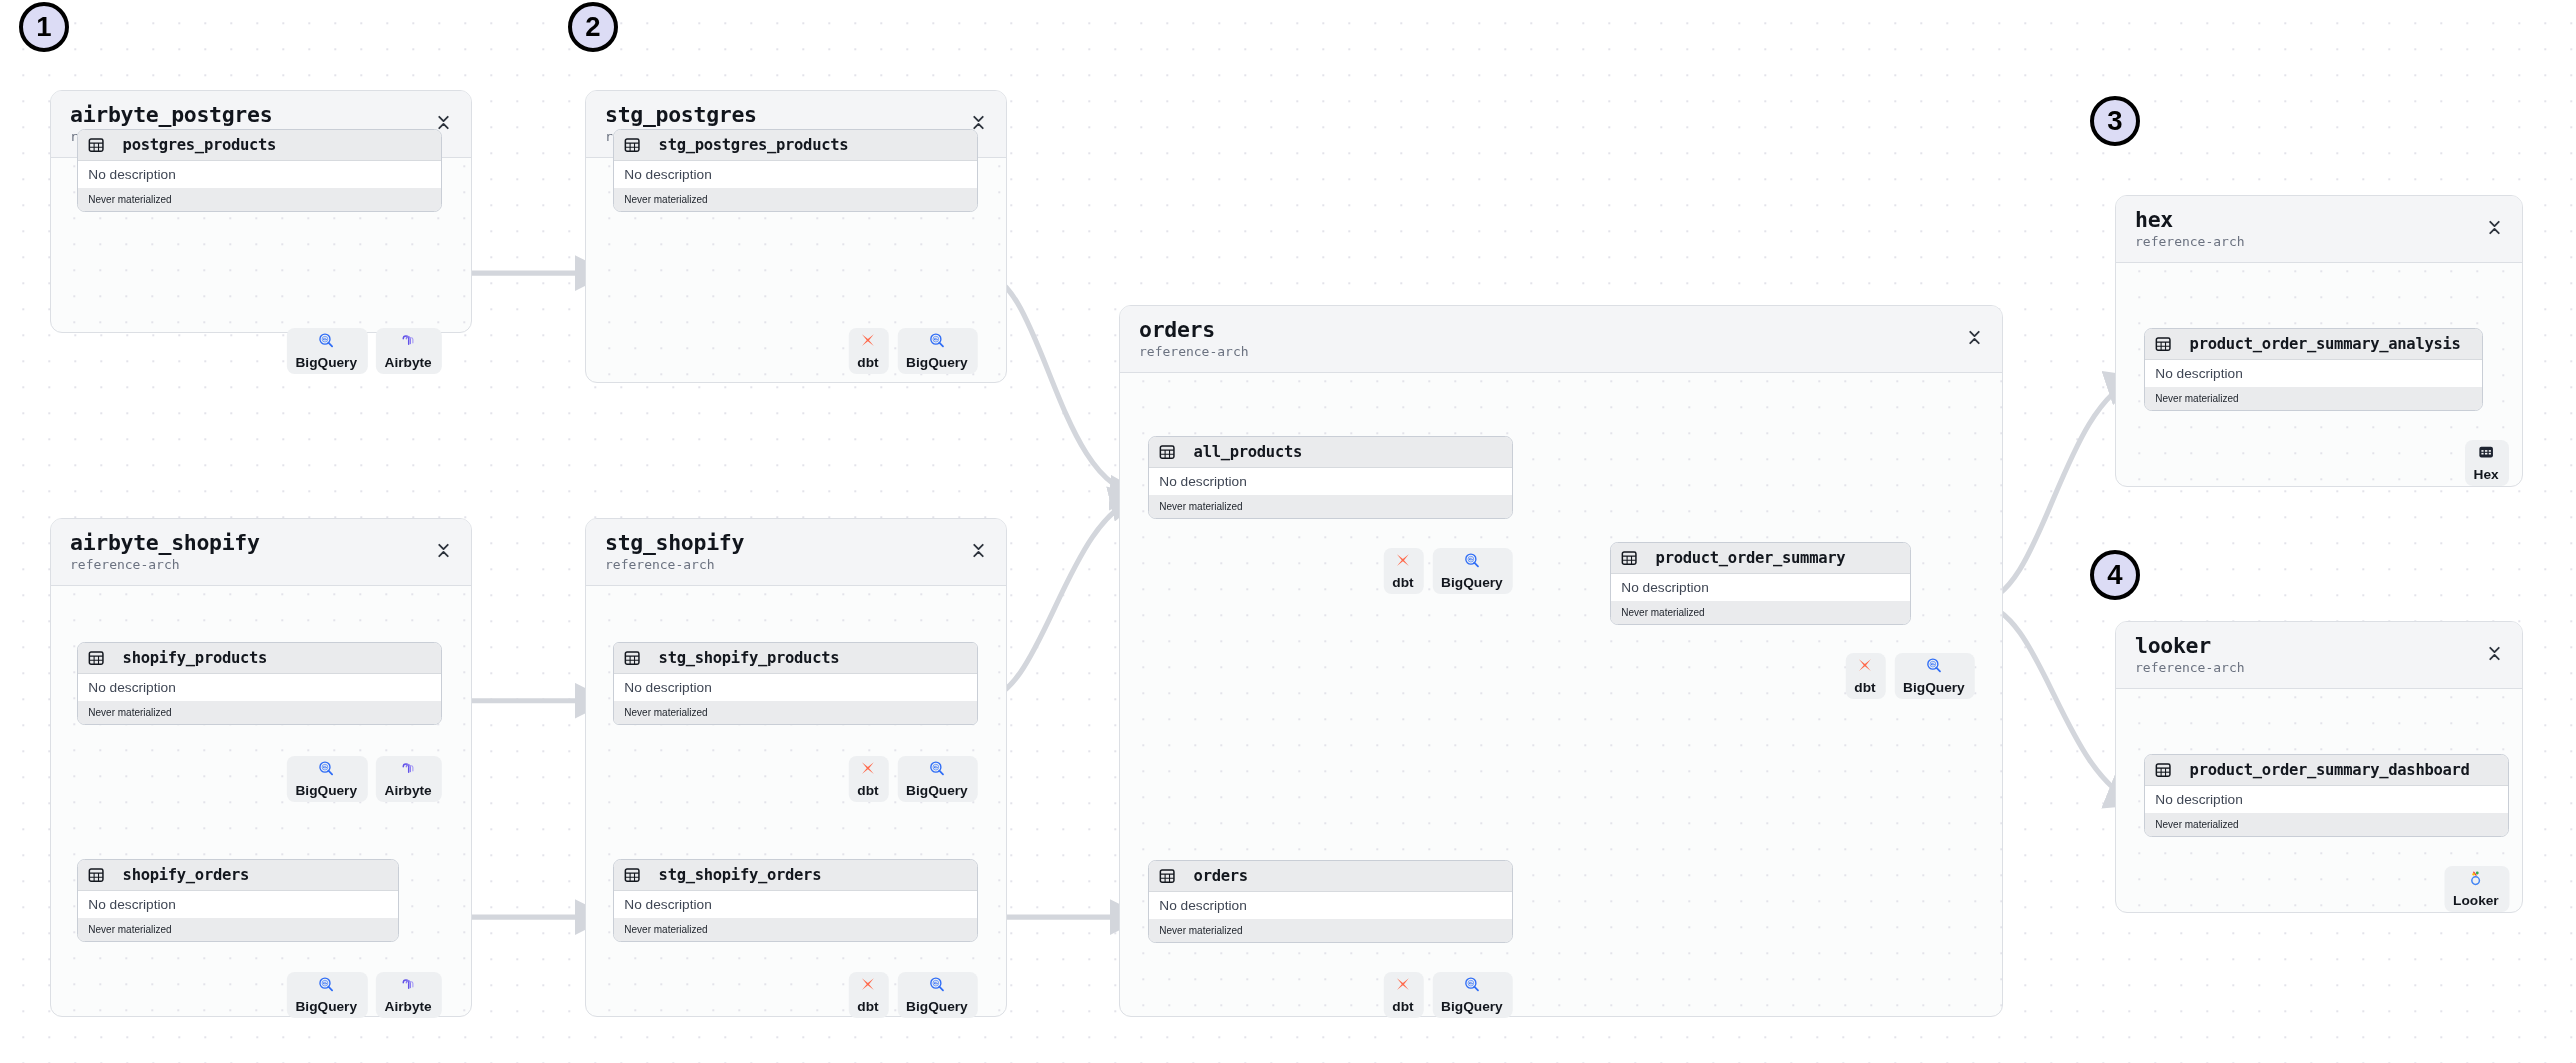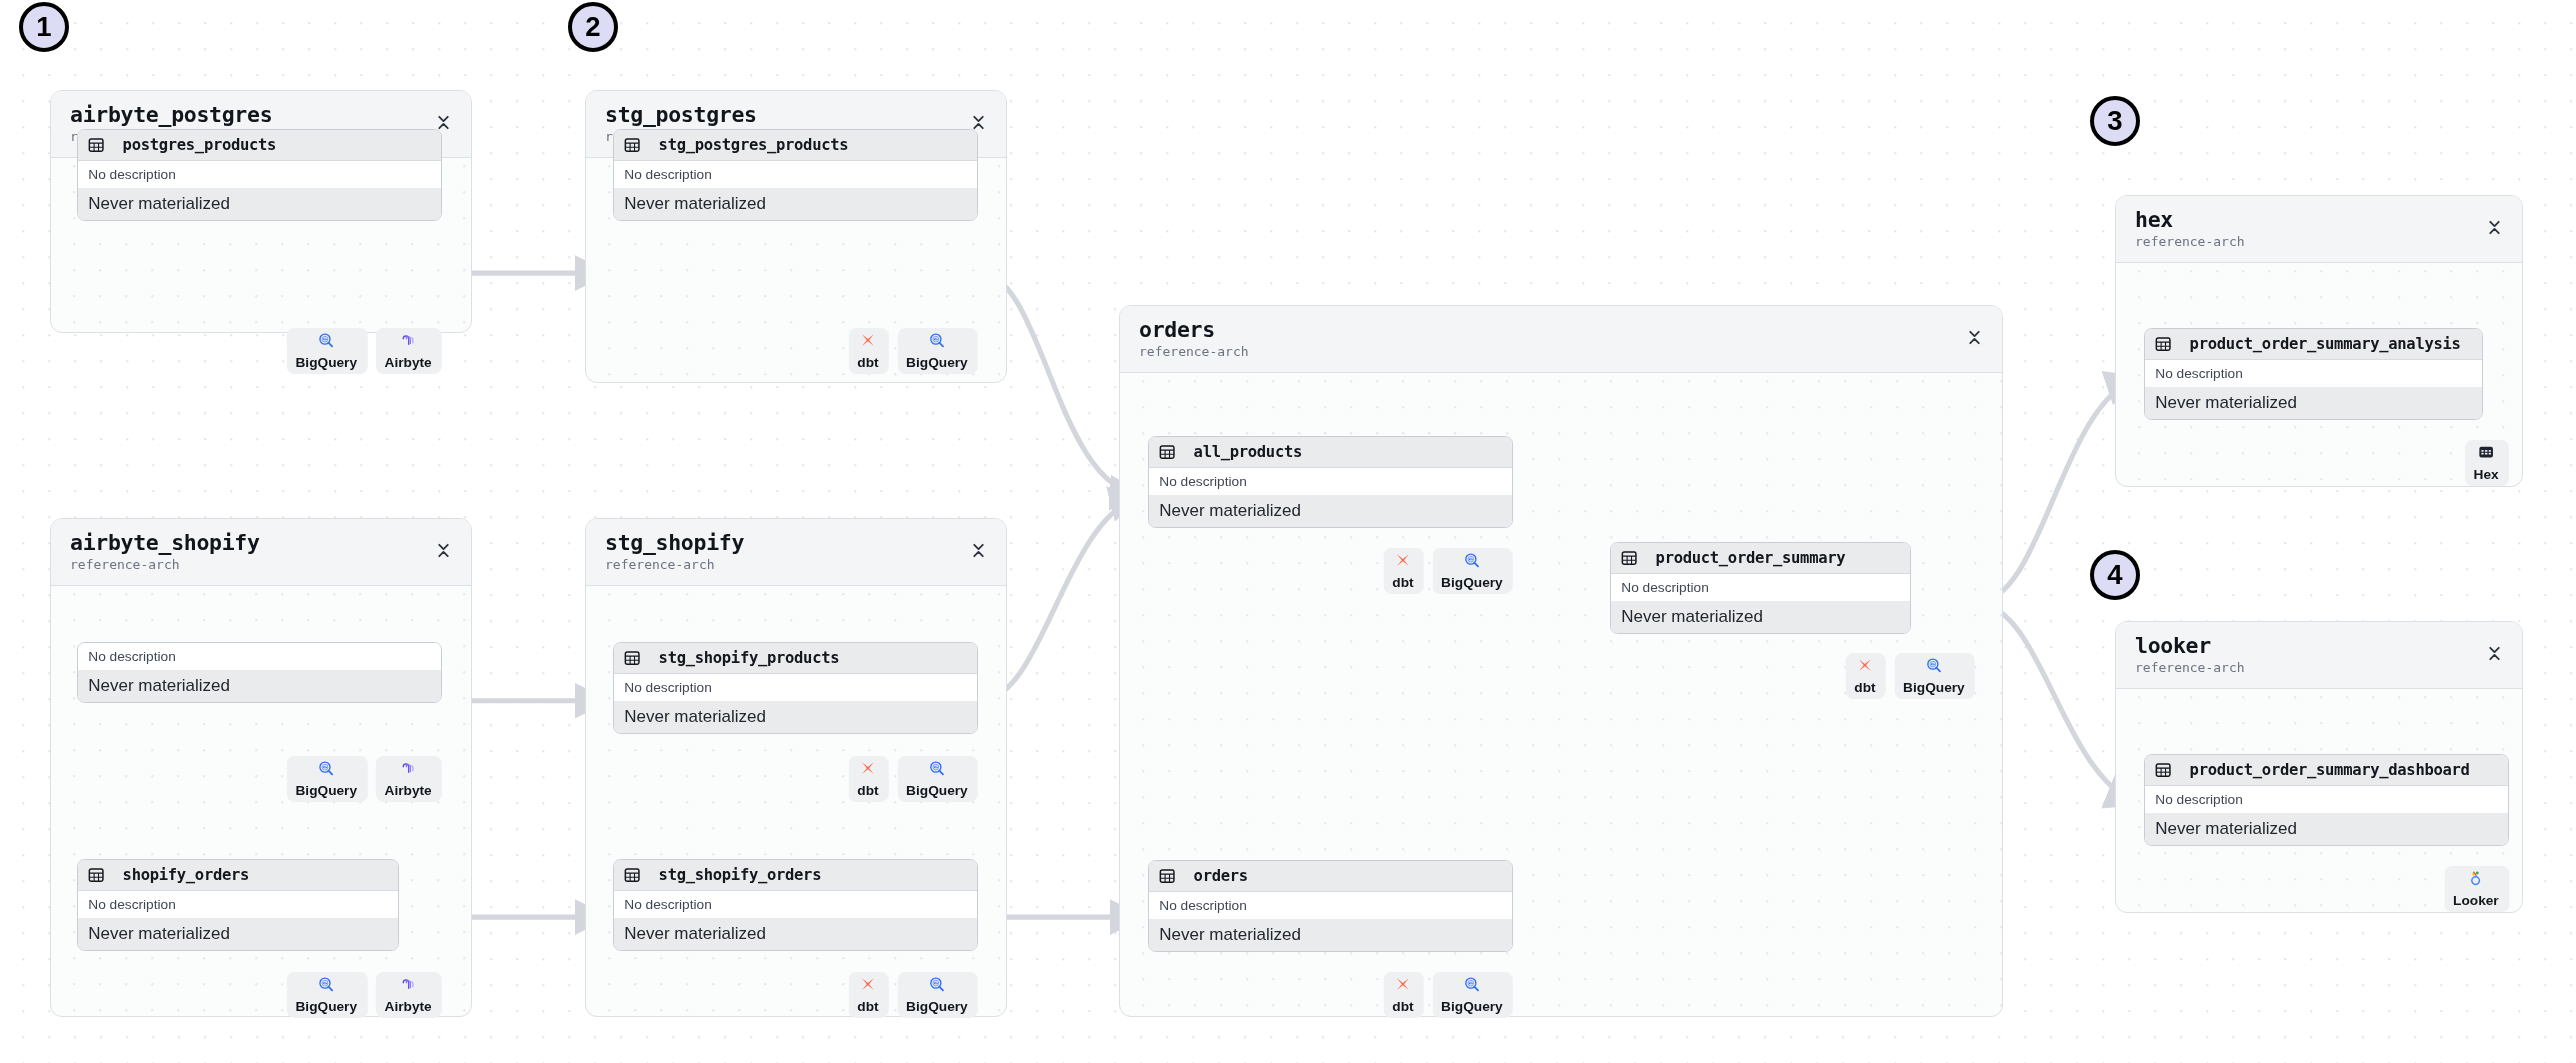--- a/index.html
+++ b/index.html
@@ -104,21 +104,21 @@
   }
   .node-desc {
     background: #ffffff;
     padding: 6px 10.3px;
     font-size: 13.7px;
     color: #3f4654;
   }
   .node-mat {
     background: #eaebed;
     padding: 6px 10.3px;
-    font-size: 17px;
+    font-size: 10px;
     color: #22272f;
   }
   .grid-icon { width: 16.3px; height: 16.3px; flex: 0 0 16.3px; display:block; }
 
   
   .badge-row {
     position: absolute;
     display: flex;
     gap: 8.6px;
     z-index: 3;
@@ -339,20 +339,30 @@
         <circle cx="10.5" cy="10.5" r="4.2" fill="none" stroke="#6f9cfb" stroke-width="1.4"></circle>
         <line x1="8.6" y1="12" x2="8.6" y2="9.4" stroke="#2f6df6" stroke-width="1.4"></line>
         <line x1="10.6" y1="12.4" x2="10.6" y2="8.4" stroke="#2f6df6" stroke-width="1.4"></line>
         <line x1="12.5" y1="12" x2="12.5" y2="10.2" stroke="#2f6df6" stroke-width="1.4"></line>
         <line x1="15.6" y1="15.6" x2="21" y2="21" stroke="#2f6df6" stroke-width="2.6" stroke-linecap="round"></line>
       </svg>
         <span>BigQuery</span>
       </span>
     </div>
     <div class="node" style="left: 77px; top: 642px; width: 365px;">
+      <div class="node-head">
+         <svg class="grid-icon" viewBox="0 0 24 24">
+        <rect x="2" y="3" width="20" height="18" rx="2.5" fill="none" stroke="#13171e" stroke-width="2.2"></rect>
+        <line x1="2" y1="9" x2="22" y2="9" stroke="#13171e" stroke-width="2"></line>
+        <line x1="2" y1="15" x2="22" y2="15" stroke="#13171e" stroke-width="1.6"></line>
+        <line x1="9" y1="9" x2="9" y2="21" stroke="#13171e" stroke-width="1.6"></line>
+        <line x1="15.5" y1="9" x2="15.5" y2="21" stroke="#13171e" stroke-width="1.6"></line>
+      </svg>
+         <span class="node-name">shopify_products</span>
+       </div>
        <div class="node-desc">No description</div>
        <div class="node-mat">Never materialized</div>
     </div>
     <div class="badge-row" style="left: 442px; top: 756px; transform: translateX(-100%);">
       <span class="badge">
         <svg viewBox="0 0 24 24" width="16.3" height="16.3">
         <circle cx="10.5" cy="10.5" r="7.4" fill="none" stroke="#2f6df6" stroke-width="2"></circle>
         <circle cx="10.5" cy="10.5" r="4.2" fill="none" stroke="#6f9cfb" stroke-width="1.4"></circle>
         <line x1="8.6" y1="12" x2="8.6" y2="9.4" stroke="#2f6df6" stroke-width="1.4"></line>
         <line x1="10.6" y1="12.4" x2="10.6" y2="8.4" stroke="#2f6df6" stroke-width="1.4"></line>
@@ -398,21 +408,21 @@
       </span>
       <span class="badge">
         <svg viewBox="0 0 24 24" width="16.3" height="16.3">
         <path d="M5 10 a4 4 0 0 1 8 0 v8" fill="none" stroke="#6152e8" stroke-width="2.1" stroke-linecap="round"></path>
         <path d="M9.5 10 a3 3 0 0 1 6 0 v7" fill="none" stroke="#8b7df0" stroke-width="1.9" stroke-linecap="round"></path>
         <path d="M14 11 a2.6 2.6 0 0 1 5.2 0 v5" fill="none" stroke="#a79cf5" stroke-width="1.7" stroke-linecap="round"></path>
       </svg>
         <span>Airbyte</span>
       </span>
     </div>
-    <div class="node" style="left: 613px; top: 642px; width: 365px;">
+    <div class="node" style="left: 613px; top: 642px; width: 365px; border-radius: 6px;">
       <div class="node-head">
          <svg class="grid-icon" viewBox="0 0 24 24">
         <rect x="2" y="3" width="20" height="18" rx="2.5" fill="none" stroke="#13171e" stroke-width="2.2"></rect>
         <line x1="2" y1="9" x2="22" y2="9" stroke="#13171e" stroke-width="2"></line>
         <line x1="2" y1="15" x2="22" y2="15" stroke="#13171e" stroke-width="1.6"></line>
         <line x1="9" y1="9" x2="9" y2="21" stroke="#13171e" stroke-width="1.6"></line>
         <line x1="15.5" y1="9" x2="15.5" y2="21" stroke="#13171e" stroke-width="1.6"></line>
       </svg>
          <span class="node-name">stg_shopify_products</span>
        </div>

